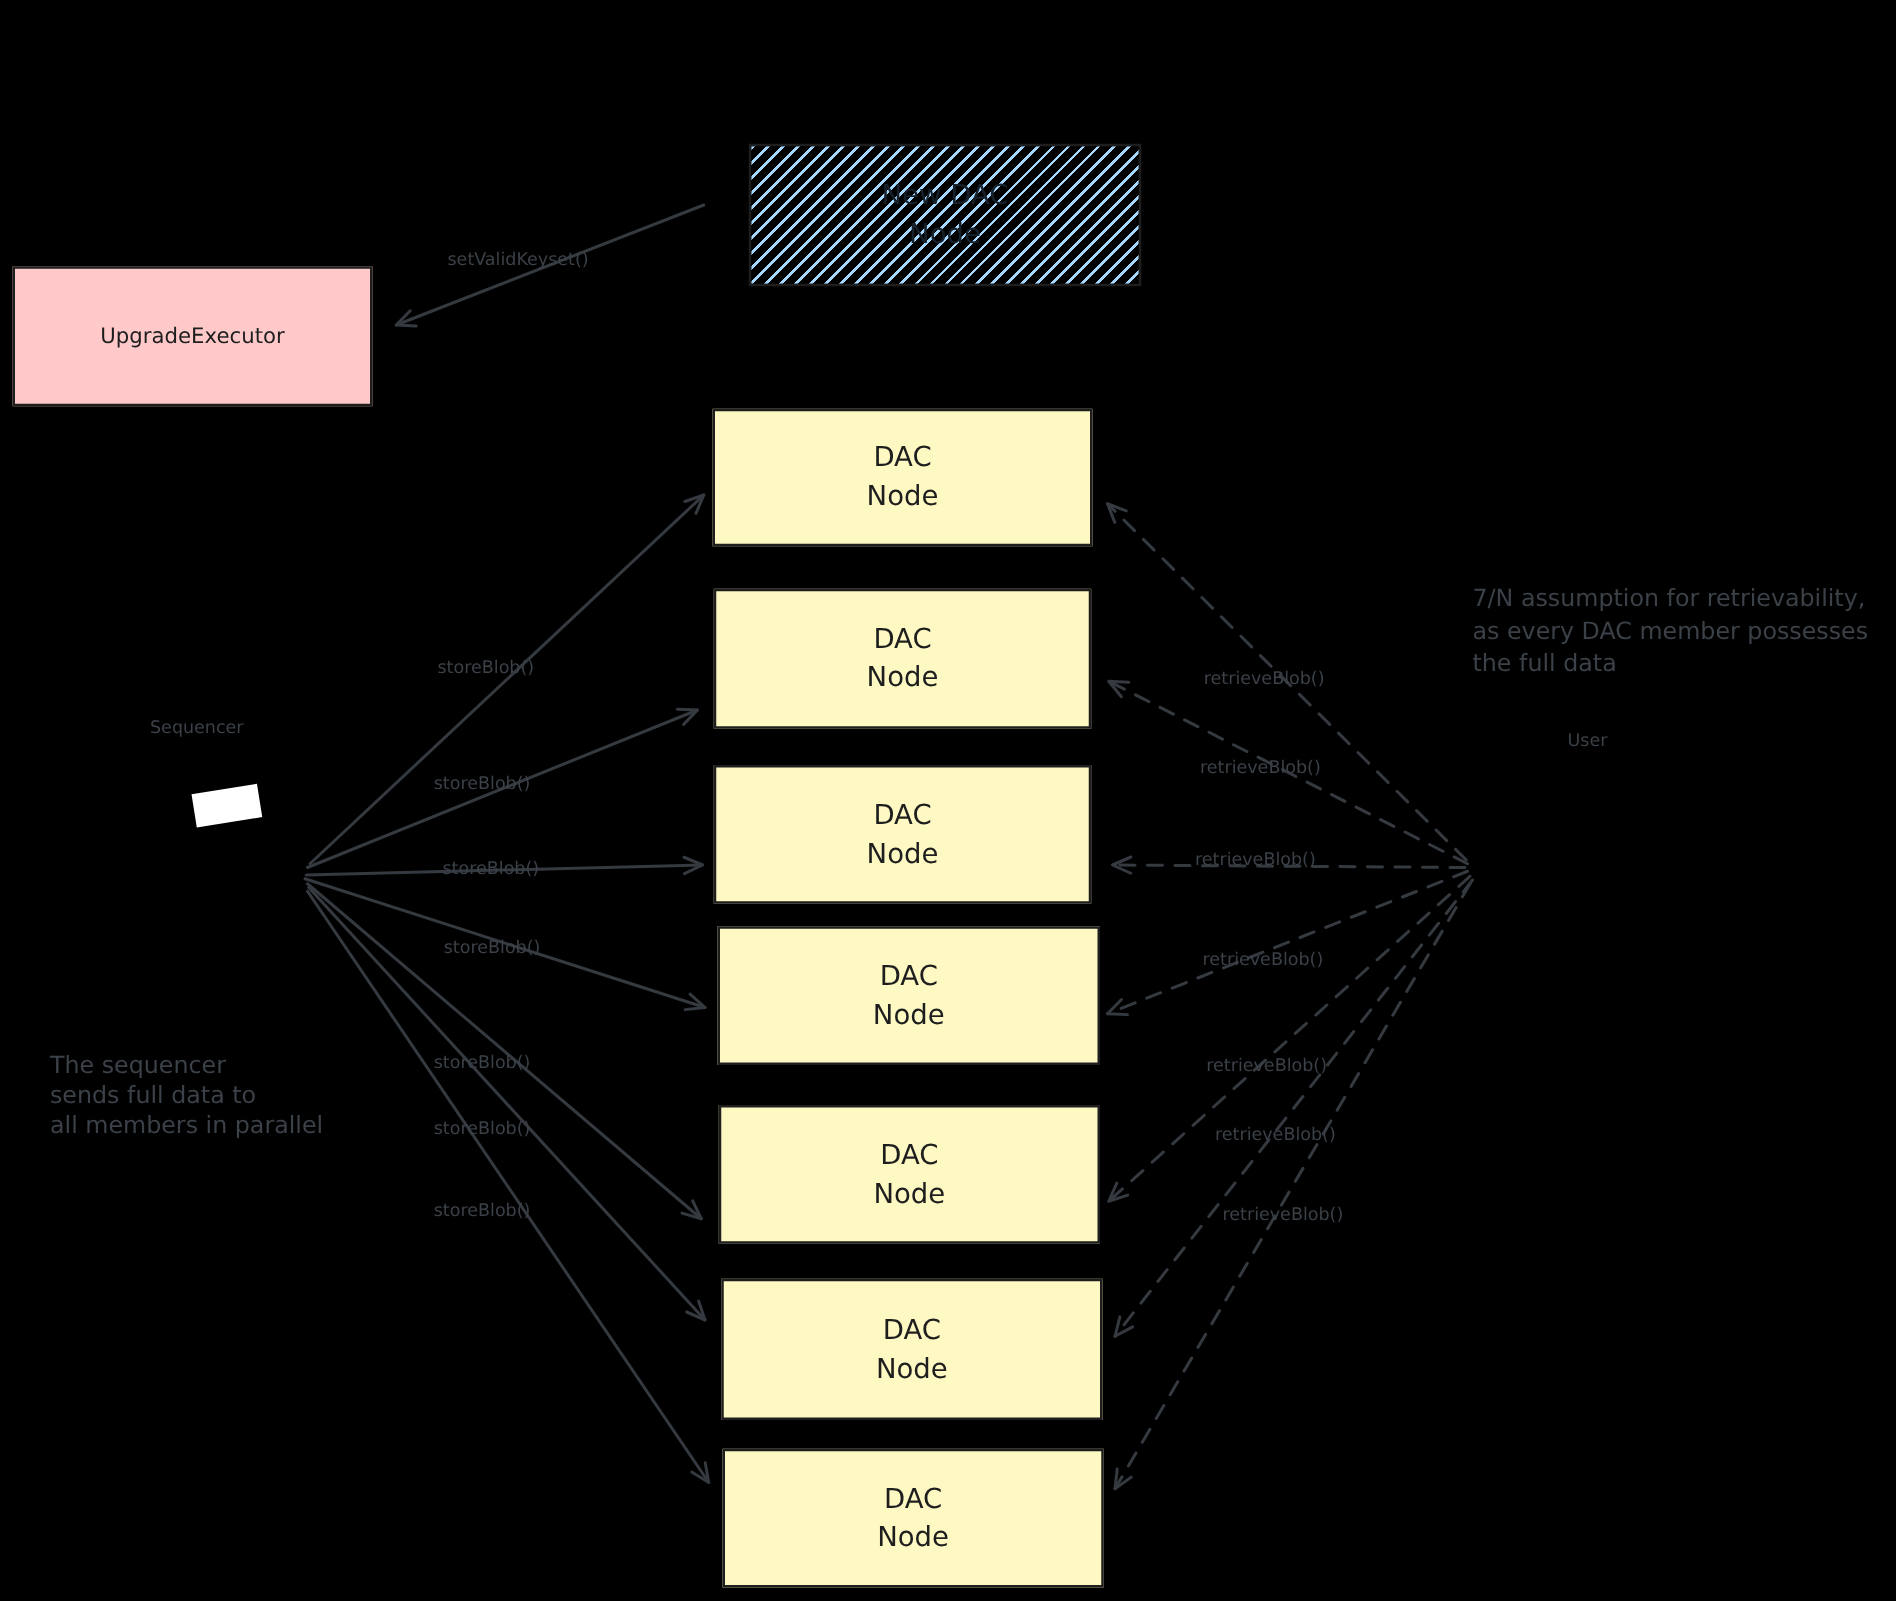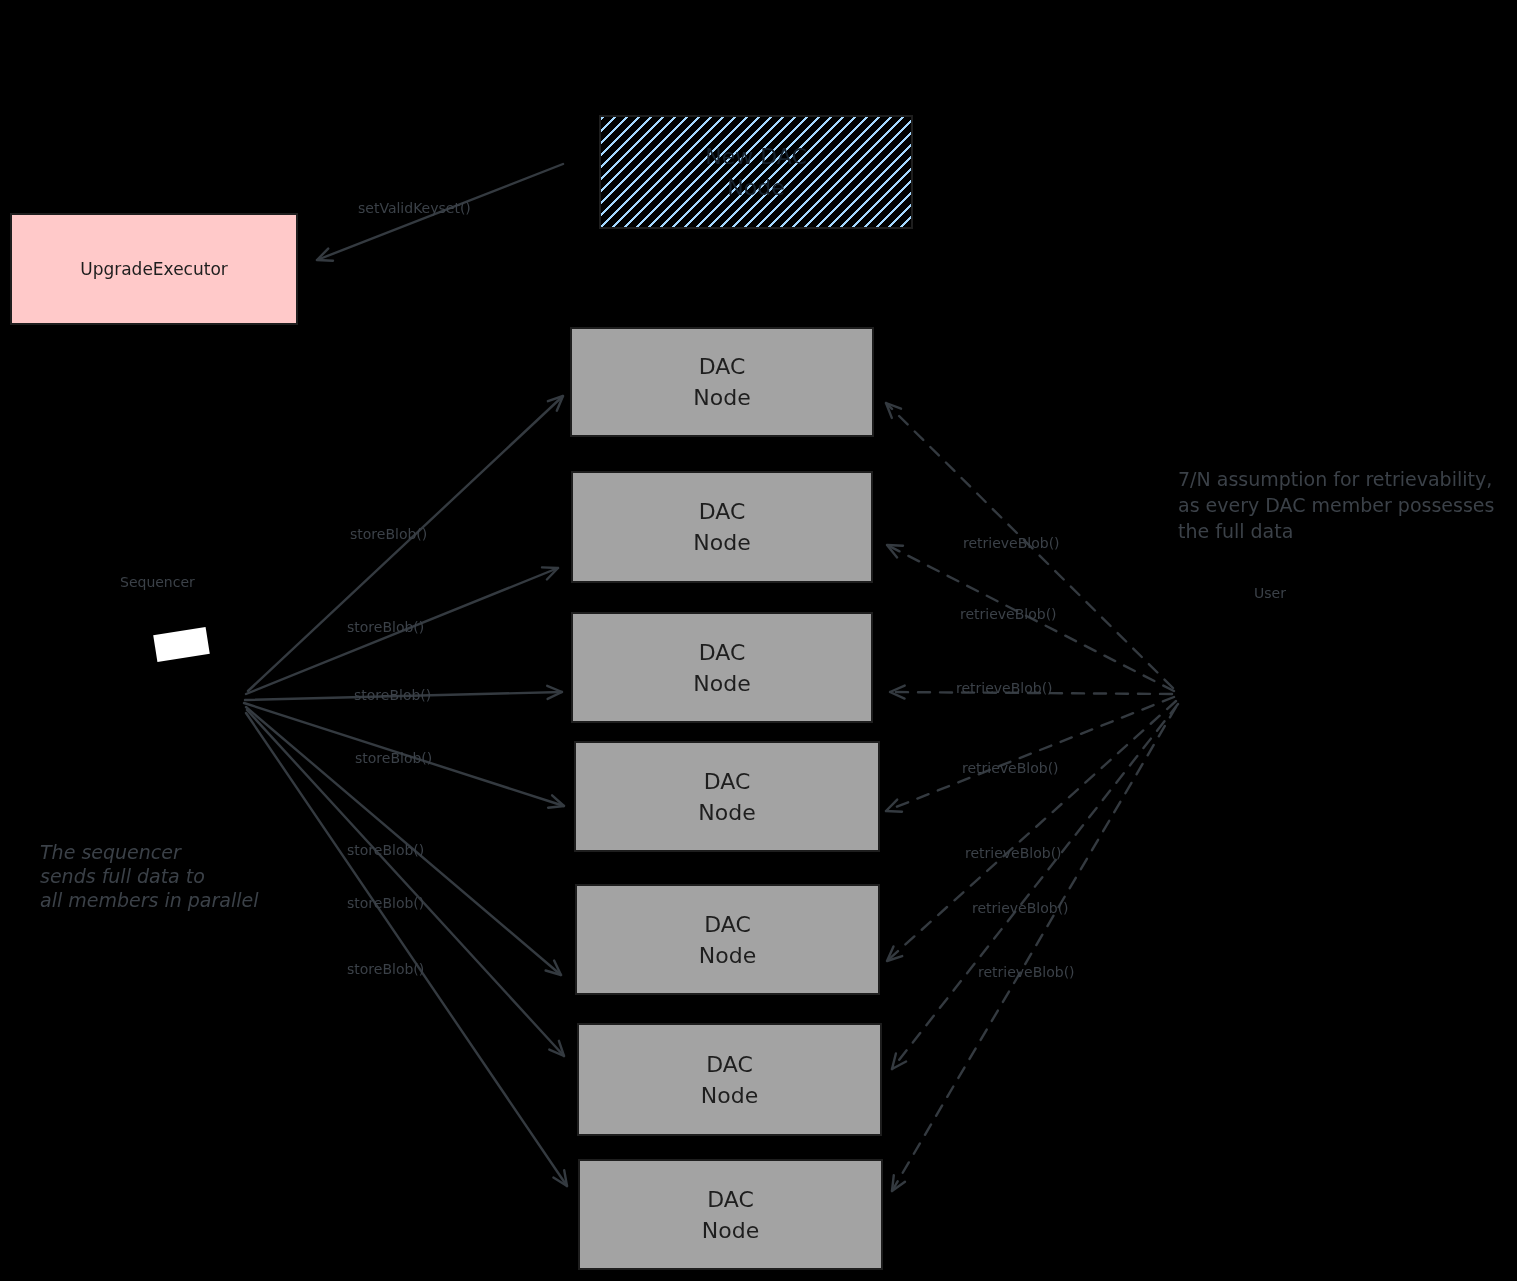--- a/index.html
+++ b/index.html
@@ -35,21 +35,21 @@
     align-items: center;
     justify-content: center;
     text-align: center;
     white-space: pre-line;
     color: #1e1e1e;
     font-size: 22px;
     line-height: 31px;
     border: 2px solid #1e1e1e;
     box-sizing: border-box;
   }
-  .dac-box { background: #a3a3a3; }
+  .dac-box { background: #fef9c3; }
   .upgrade-box { background: #ffc9c9; font-size: 17px; }
   .hatch-box {
     background: repeating-linear-gradient(135deg,
       #a5d8ff 0px, #a5d8ff 2.2px,
       transparent 2.2px, transparent 8.5px);
     color: #16212c;
   }
   .seq-screen {
     position: absolute;
     left: 155px; top: 631px;
@@ -89,21 +89,21 @@
       <path d="M1176 701 L887 961" fill="none" stroke="#343a40" stroke-width="2.4" stroke-linecap="round" stroke-dasharray="12 10"></path>
       <path d="M887 961 L893.5 946.4 M887 961 L902.2 956.1 " fill="none" stroke="#343a40" stroke-width="2.4" stroke-linecap="round"></path>
       <path d="M1178 704 L892 1069" fill="none" stroke="#343a40" stroke-width="2.4" stroke-linecap="round" stroke-dasharray="12 10"></path>
       <path d="M892 1069 L895.9 1053.5 M892 1069 L906.1 1061.5 " fill="none" stroke="#343a40" stroke-width="2.4" stroke-linecap="round"></path>
       <path d="M1176 707 L892 1191" fill="none" stroke="#343a40" stroke-width="2.4" stroke-linecap="round" stroke-dasharray="12 10"></path>
       <path d="M892 1191 L893.8 1175.1 M892 1191 L905.0 1181.7 " fill="none" stroke="#343a40" stroke-width="2.4" stroke-linecap="round"></path>
       <path d="M563 164 L317 260" fill="none" stroke="#343a40" stroke-width="2.4" stroke-linecap="round"></path>
       <path d="M317 260 L328.2 248.6 M317 260 L333.0 260.8 " fill="none" stroke="#343a40" stroke-width="2.4" stroke-linecap="round"></path>
     </svg>
 
-  <div class="note" style="left:40px; top:840px; line-height:24px;font-style:italic;">The sequencer
+  <div class="note" style="left:40px; top:840px; line-height:24px;">The sequencer
 sends full data to
 all members in parallel</div>
   <div class="note" style="left:1178px; top:466px;">7/N assumption for retrievability,
 as every DAC member possesses
 the full data</div>
 
   <div class="lbl" style="left:120px; top:574px;">Sequencer</div>
   <div class="seq-screen"></div>
   <div class="lbl" style="left:1254px; top:585px;">User</div>
 

